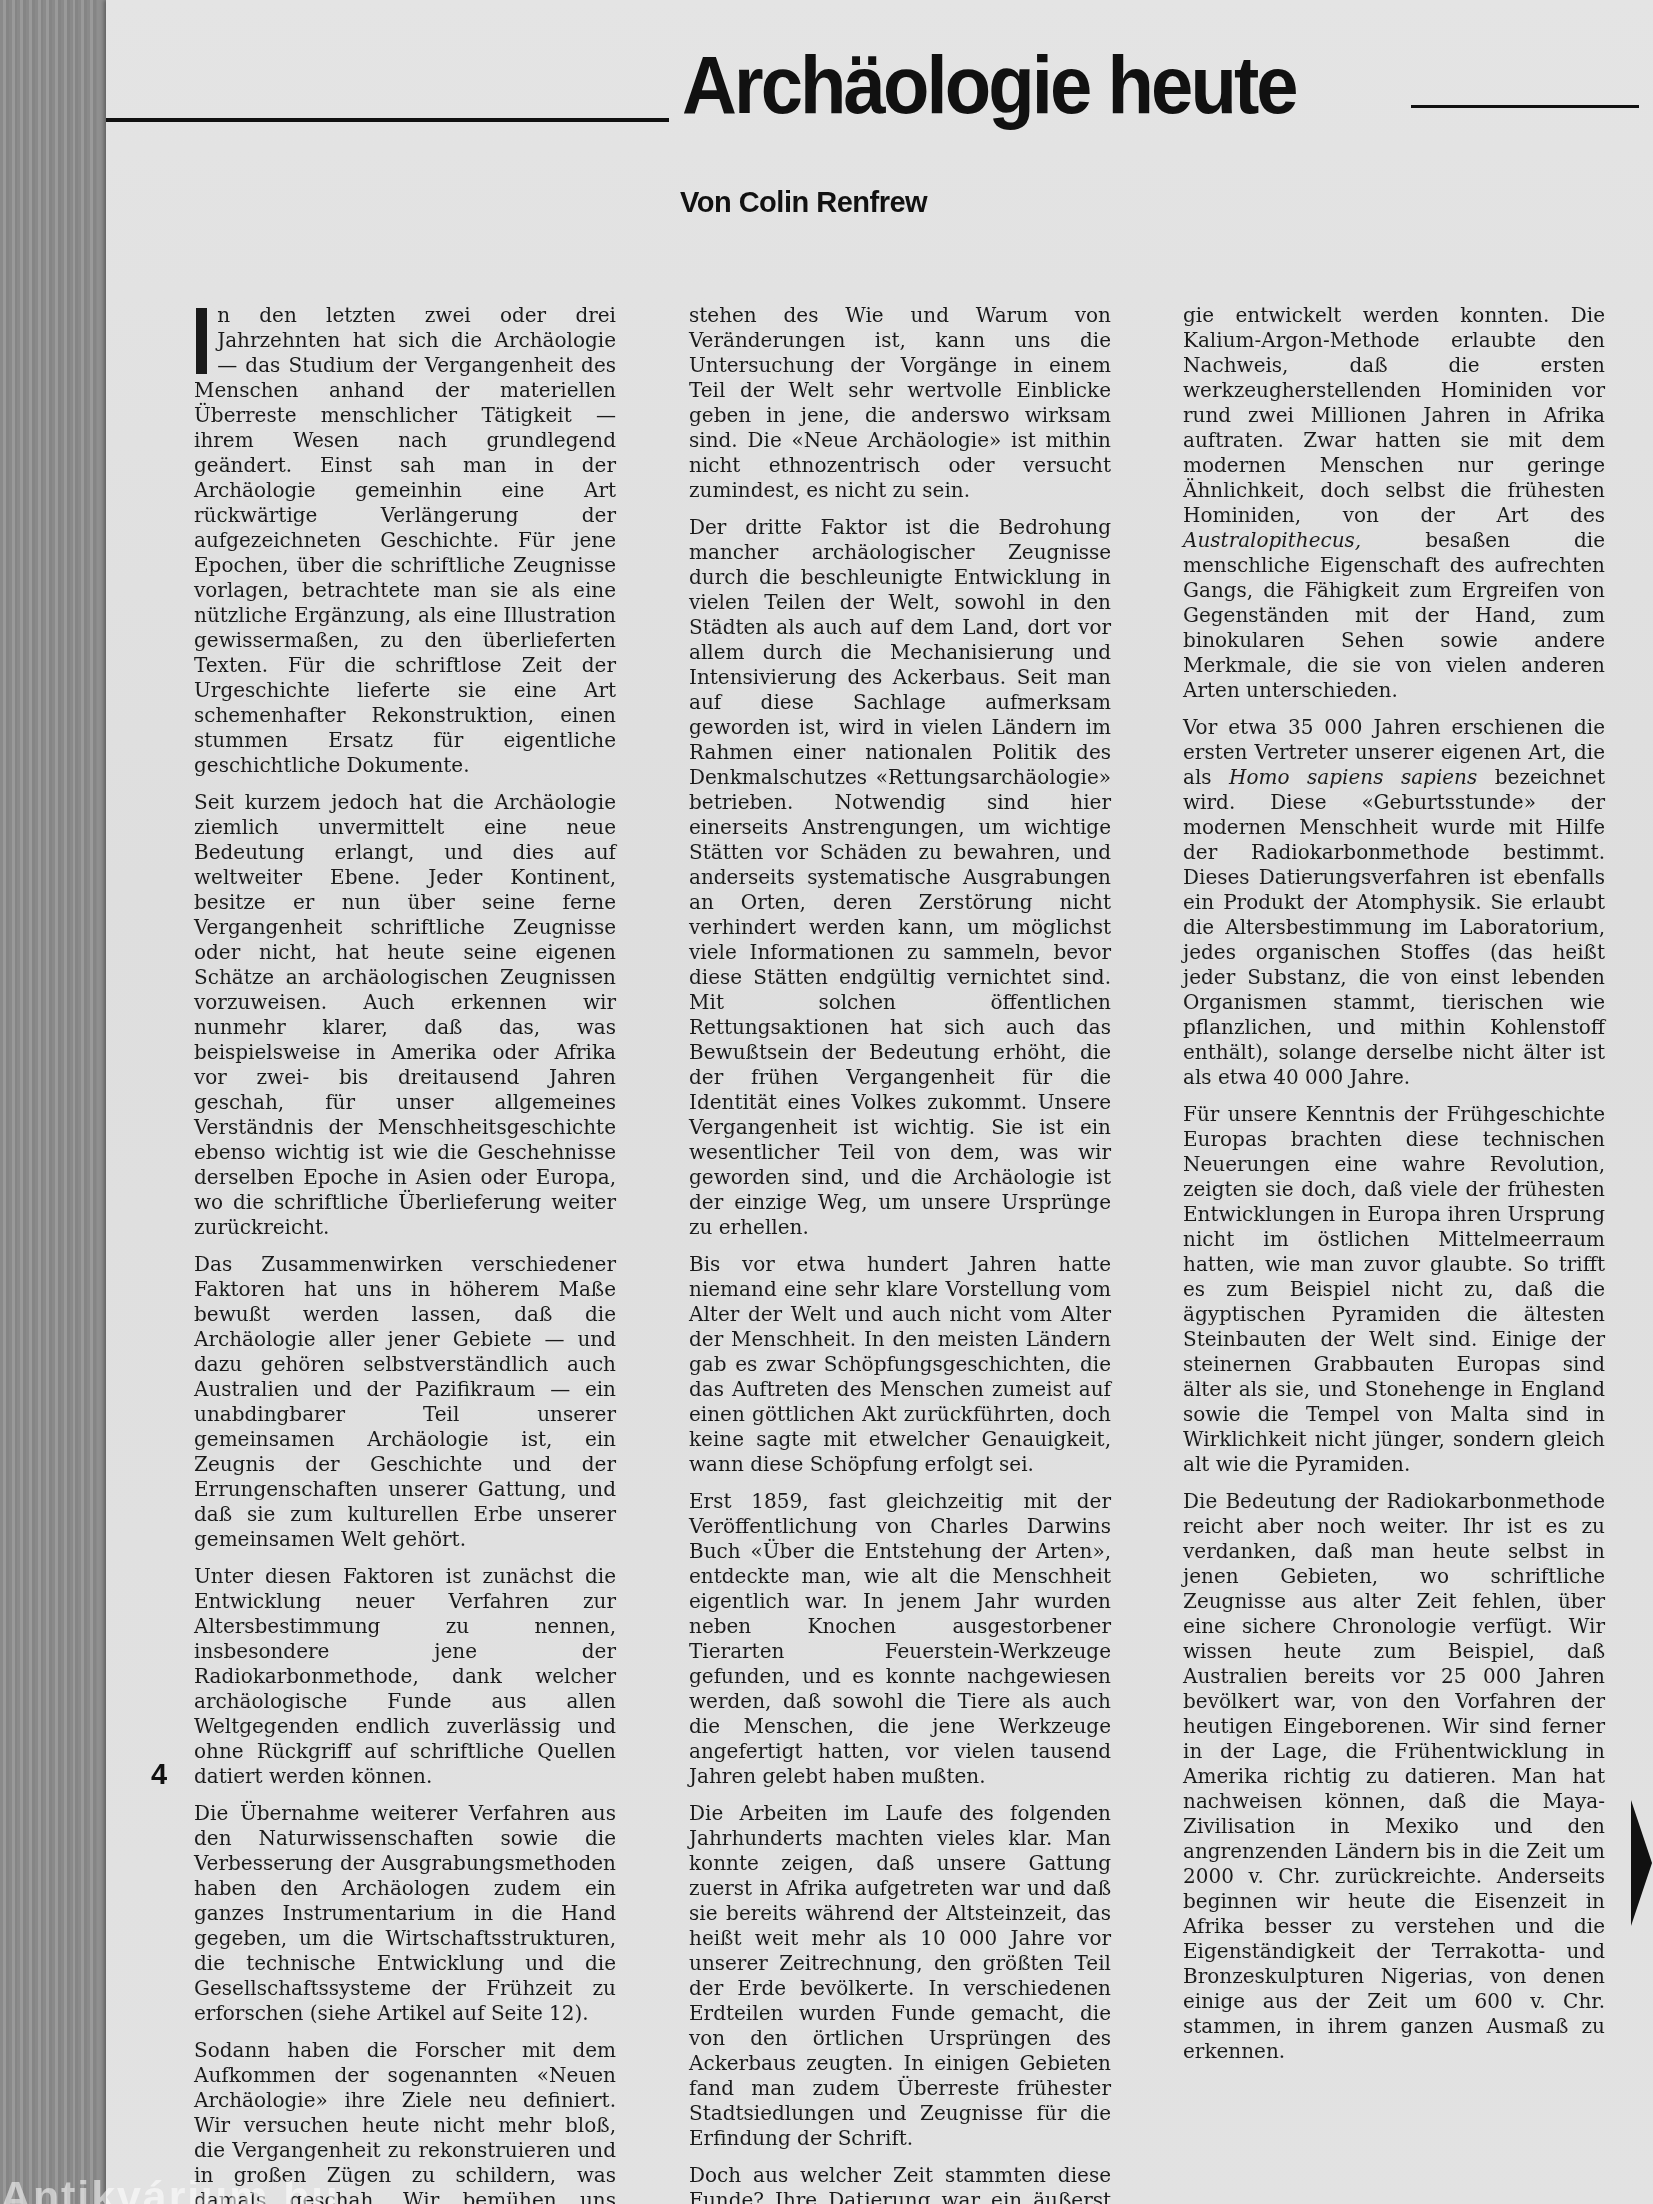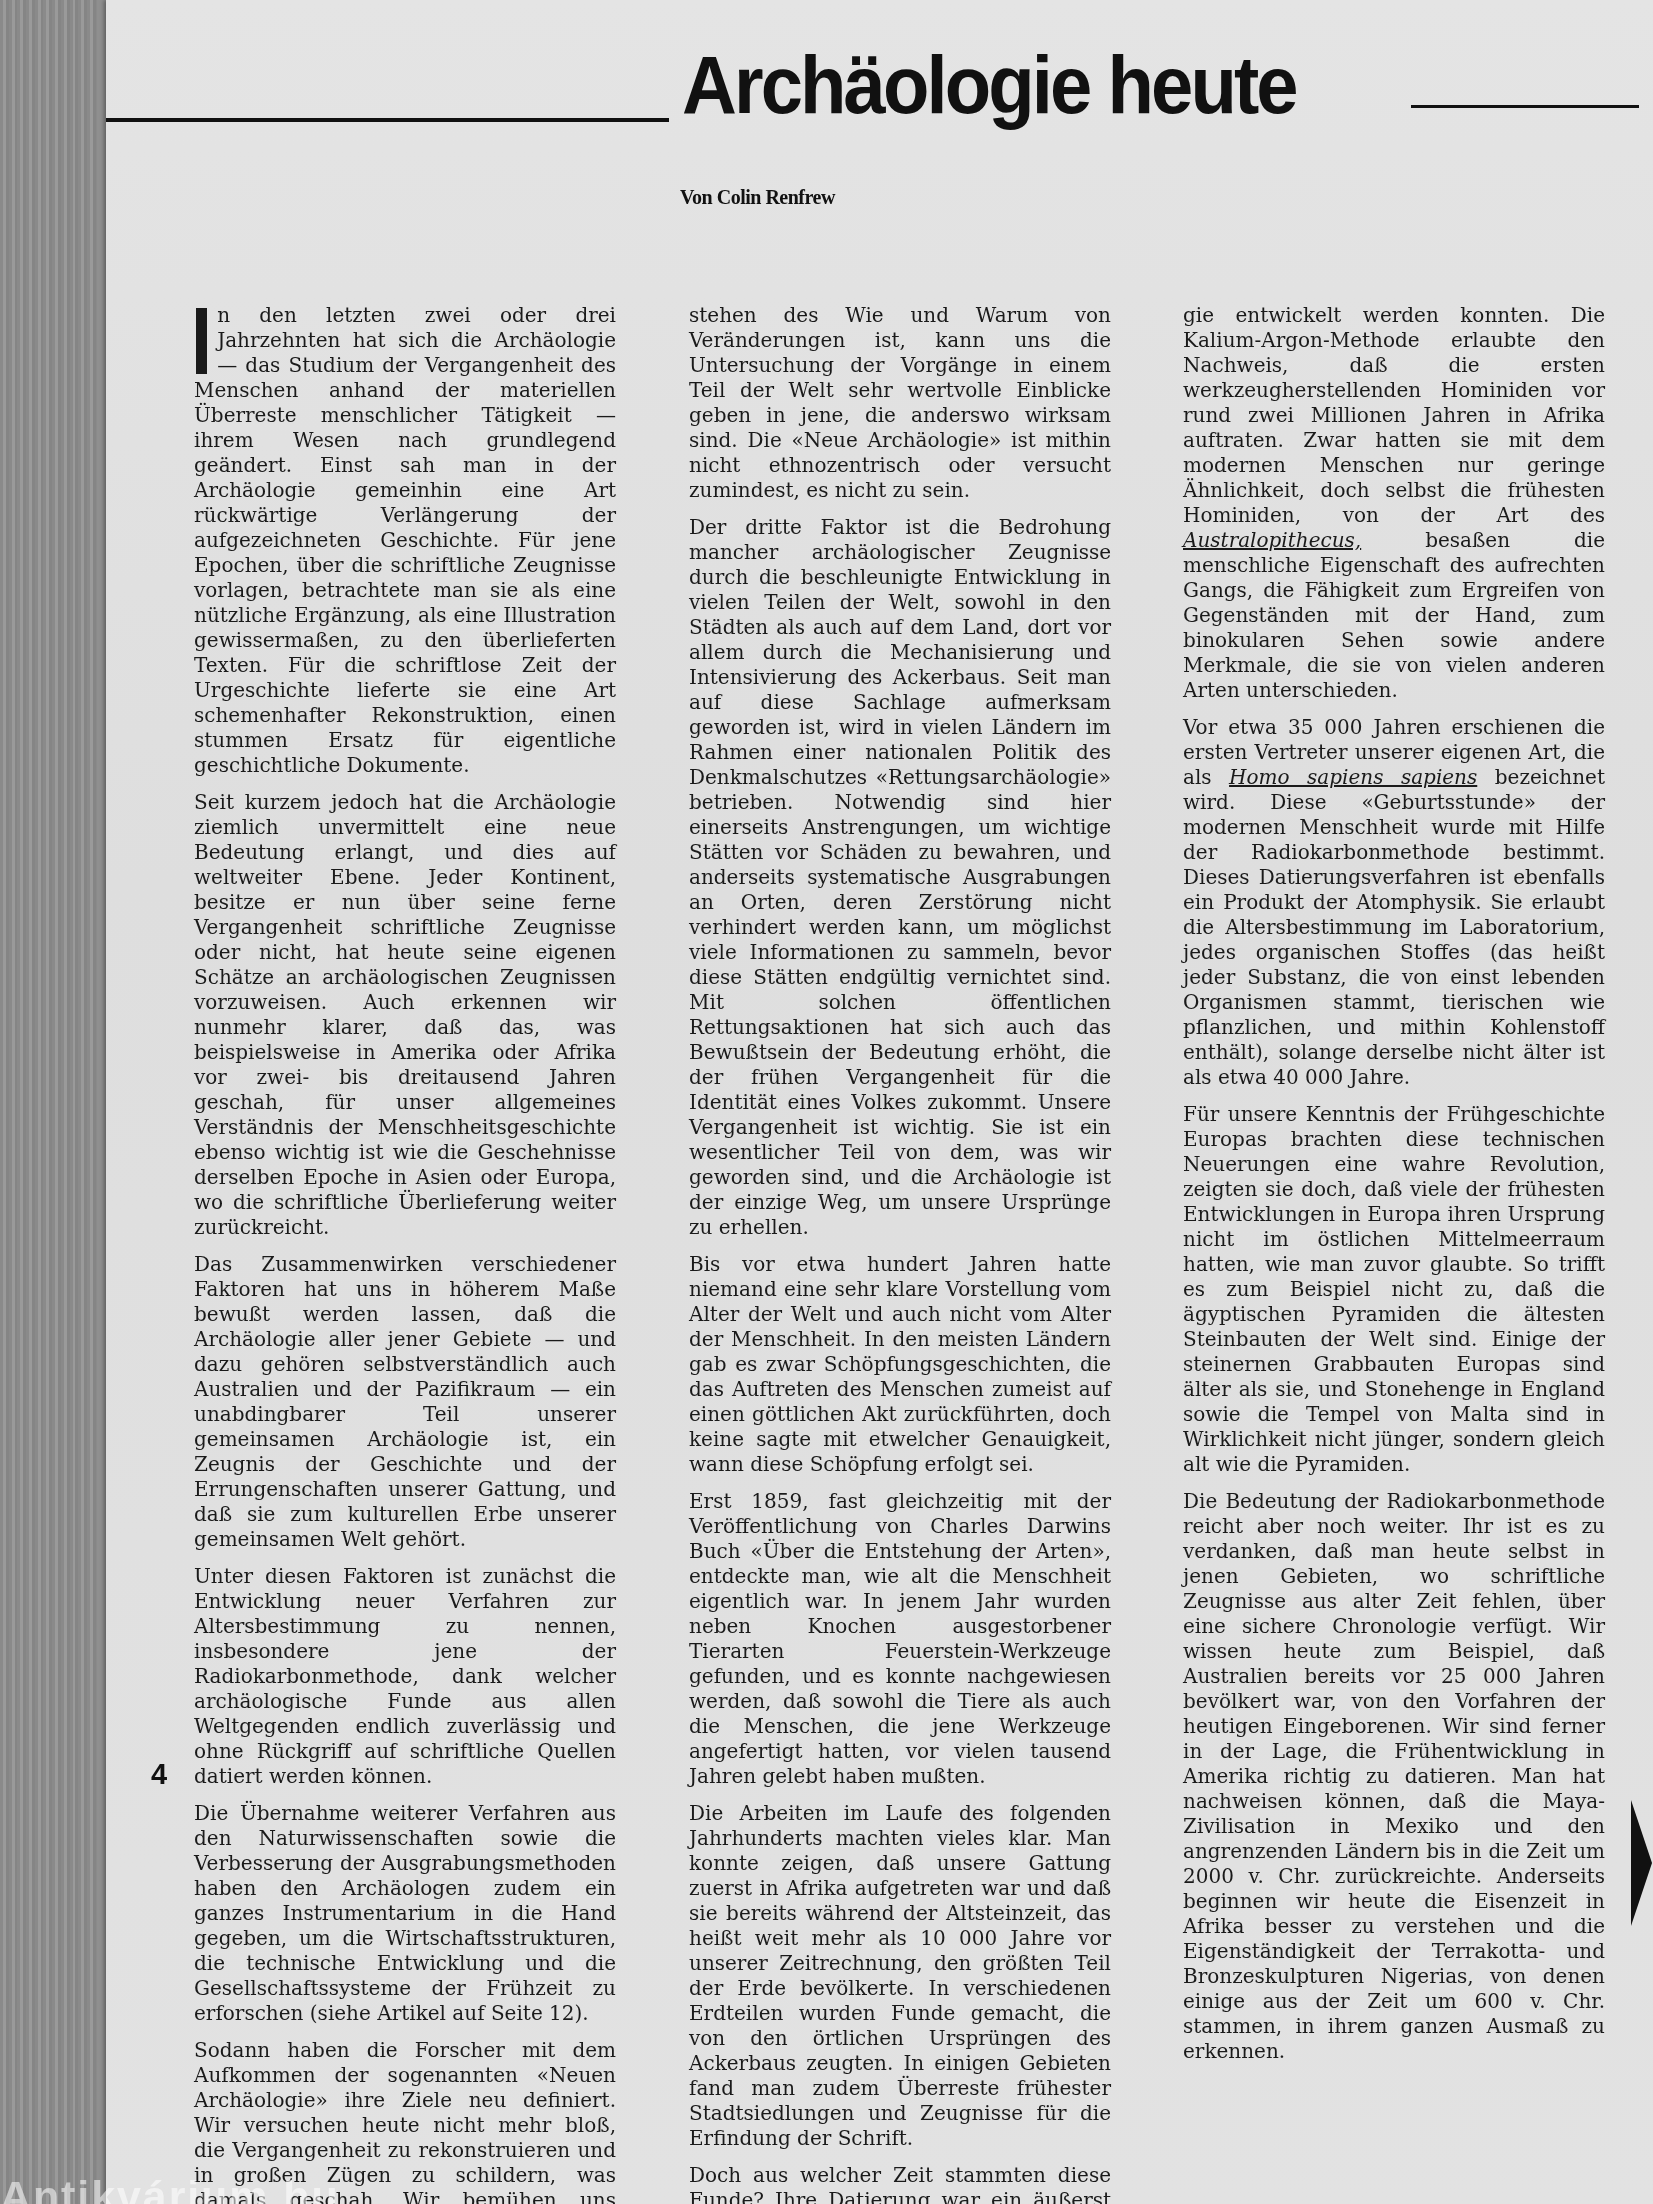--- a/index.html
+++ b/index.html
@@ -24,22 +24,22 @@
     position: absolute; left: 1305px; top: 105px; width: 228px; height: 2.9px; background: #111;
   }
   .title {
     position: absolute; left: 576px; top: 37px;
     font-family: "Liberation Sans", sans-serif; font-weight: bold;
     font-size: 76px; letter-spacing: -2.9px; color: #111; line-height: 87px;
     transform: scaleY(1.08); transform-origin: top left;
   }
   .byline {
     position: absolute; left: 574px; top: 186px;
-    font-family: Liberation Serif, serif; font-weight: bold;
-    font-size: 20px; color: #111; letter-spacing: -0.5px;
+    font-family: Liberation Sans, sans-serif; font-weight: bold;
+    font-size: 29px; color: #111; letter-spacing: -0.5px;
   }
   .col {
     position: absolute; top: 291px; width: 446px;
     font-size: 20px; line-height: 25px; color: #1a1a1a;
     text-align: justify; hyphens: manual;
   }
   .col p { margin: 12px; }
   .col-1 { left: 76px; }
   .col-2 { left: 571px; }
   .col-3 { left: 1065px; }
@@ -61,21 +61,21 @@
     border-top: 63px solid transparent; border-bottom: 63px solid transparent;
     border-left: 21.3px solid #111;
   }
   .ghost {
     position: absolute; color: rgba(0,0,0,0.08); font-family: "Liberation Sans", sans-serif; font-weight: bold;
   }
   .watermark {
     position: absolute; left: 0; top: 2172px; font-family: "Liberation Sans", sans-serif;
     font-weight: bold; font-size: 43px; color: rgba(255,255,255,0.55); letter-spacing: 1.9px;
   }
-  em { font-style: italic; text-decoration: underline; }
+  em { font-style: italic; }
 </style>
 </head>
 <body>
 
 <div class="wood"></div>
 
 <div class="page">
   <div class="ghost" style="left:78px;top:58px;font-size:58px;">&nbsp;</div>
 
   <div class="rule-left"></div>

